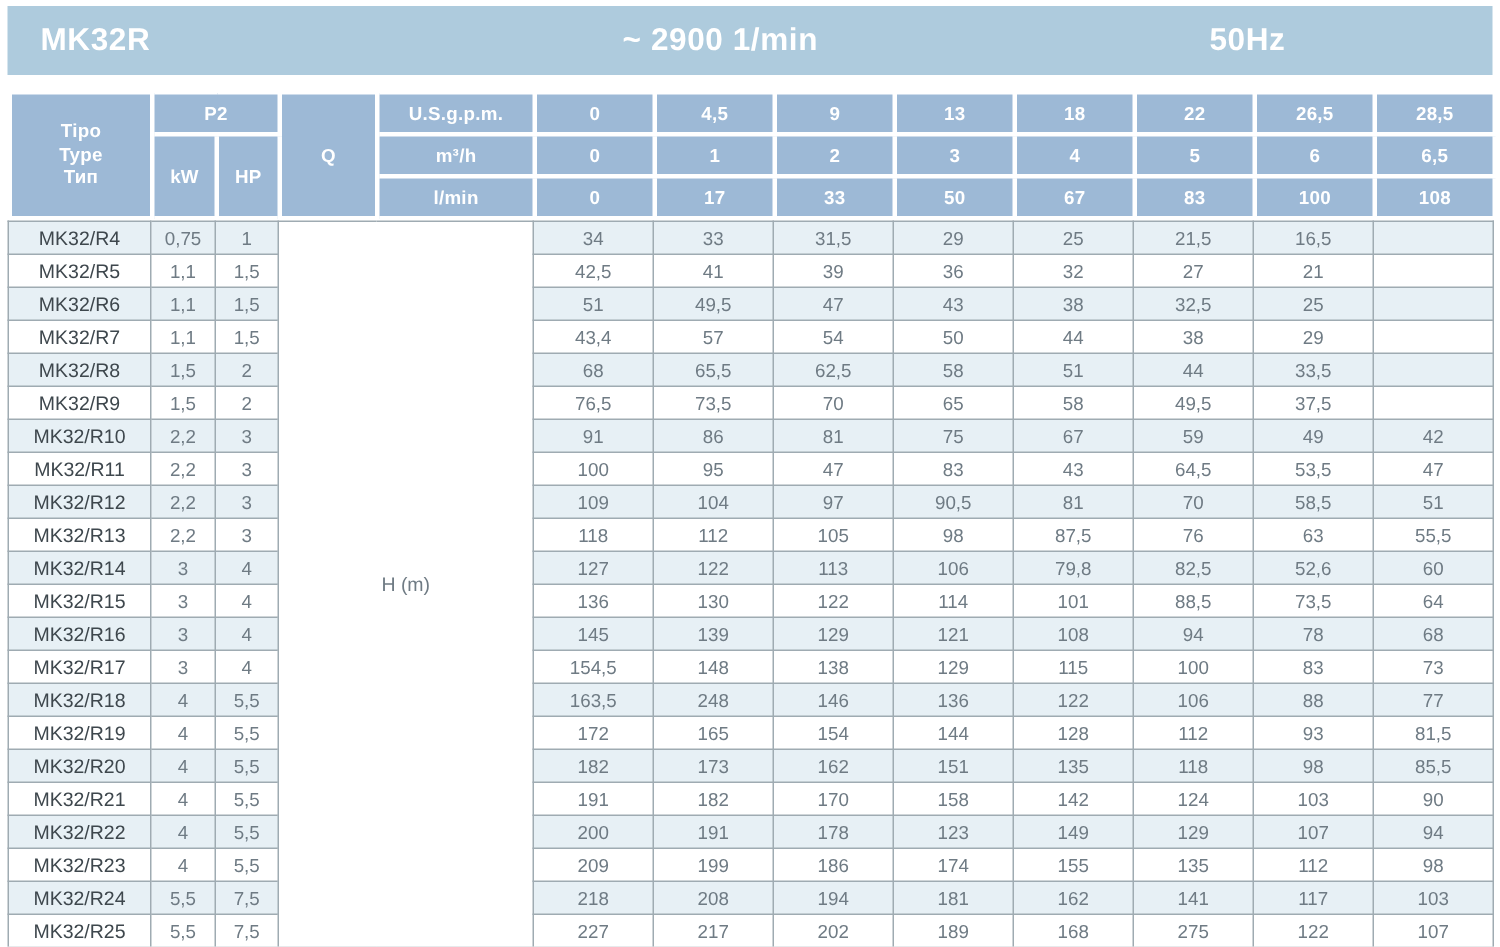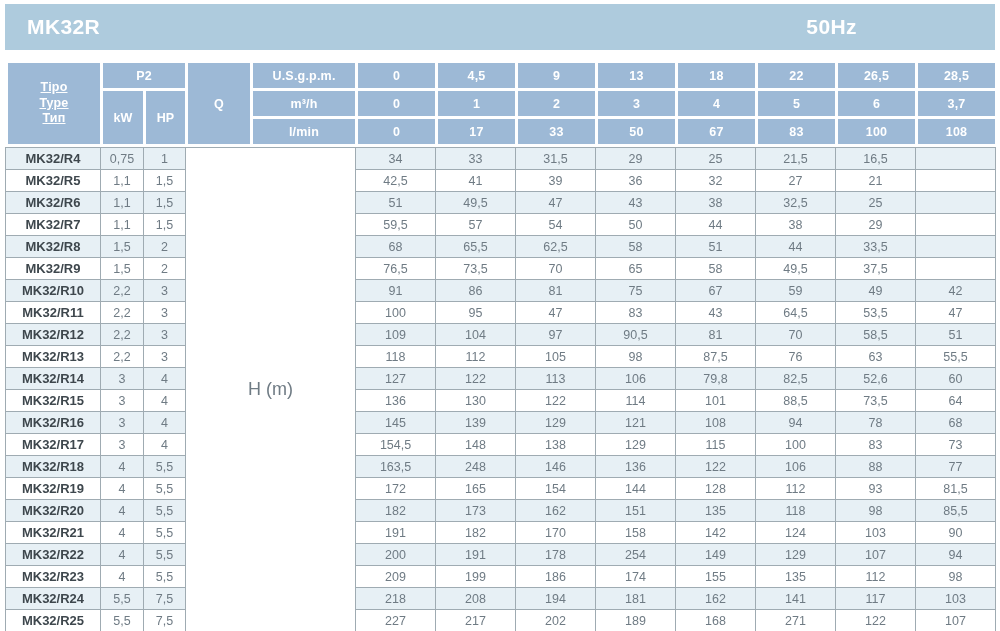--- a/index.html
+++ b/index.html
@@ -15,36 +15,37 @@
 
   
   table{border-collapse:collapse;table-layout:fixed;width:990px;}
   col.c-type{width:95px;} col.c-kw{width:43px;} col.c-hp{width:42px;}
   col.c-q{width:65px;} col.c-units{width:105px;} col.c-val{width:80px;}
 
   
   .head-table td{background:#9db9d6;border:3px solid #fff;color:#fff;font-weight:bold;
     font-size:12.5px;text-align:center;vertical-align:middle;padding:0;letter-spacing:.2px;}
   .head-table tr{height:28px;}
-  .head-table .type-cell span{display:block;line-height:1.25;text-decoration:underline;}
+  .head-table .type-cell span{display:block;line-height:1.25;}
 
   
   .data-table td{border:1px solid #9fabb2;height:21px;padding:0;text-align:center;
     vertical-align:middle;font-size:12.5px;color:#6f7b84;background:#fff;}
   .data-table tr:nth-child(odd) td{background:#e7f0f5;}
-  .data-table td.model{font-weight:bold;color:#3e474d;font-size:13px;}
-  .data-table td.hm{background:#fff !important;font-size:18px;}
+  .data-table td.model{font-weight:normal;color:#3e474d;font-size:13px;}
+  .data-table td.hm{background:#fff !important;font-size:13px;}
 </style>
 </head>
 <body>
 
 <div class="page">
 
   <div class="banner">
     <span class="model">MK32R</span>
+    <span class="speed">~ 2900 1/min</span>
     <span class="freq">50Hz</span>
   </div>
 
   <table class="head-table">
     <colgroup>
       <col class="c-type">
         <col class="c-kw">
         <col class="c-hp">
         <col class="c-q">
         <col class="c-units">
@@ -80,21 +81,21 @@
       <td rowspan="2">kW</td>
       <td rowspan="2">HP</td>
       <td>m³/h</td>
     <td>0</td>
           <td>1</td>
           <td>2</td>
           <td>3</td>
           <td>4</td>
           <td>5</td>
           <td>6</td>
-          <td>3,7</td>
+          <td>6,5</td>
         </tr>
     <tr class="hr3">
       <td>l/min</td>
     <td>0</td>
           <td>17</td>
           <td>33</td>
           <td>50</td>
           <td>67</td>
           <td>83</td>
           <td>100</td>
@@ -157,21 +158,21 @@
           <td>43</td>
           <td>38</td>
           <td>32,5</td>
           <td>25</td>
           <td></td>
         </tr>
         <tr>
           <td class="model">MK32/R7</td>
           <td>1,1</td>
           <td>1,5</td>
-          <td>59,5</td>
+          <td>43,4</td>
           <td>57</td>
           <td>54</td>
           <td>50</td>
           <td>44</td>
           <td>38</td>
           <td>29</td>
           <td></td>
         </tr>
         <tr>
           <td class="model">MK32/R8</td>
@@ -355,21 +356,21 @@
           <td>103</td>
           <td>90</td>
         </tr>
         <tr>
           <td class="model">MK32/R22</td>
           <td>4</td>
           <td>5,5</td>
           <td>200</td>
           <td>191</td>
           <td>178</td>
-          <td>254</td>
+          <td>123</td>
           <td>149</td>
           <td>129</td>
           <td>107</td>
           <td>94</td>
         </tr>
         <tr>
           <td class="model">MK32/R23</td>
           <td>4</td>
           <td>5,5</td>
           <td>209</td>
@@ -396,20 +397,20 @@
         </tr>
         <tr>
           <td class="model">MK32/R25</td>
           <td>5,5</td>
           <td>7,5</td>
           <td>227</td>
           <td>217</td>
           <td>202</td>
           <td>189</td>
           <td>168</td>
-          <td>271</td>
+          <td>275</td>
           <td>122</td>
           <td>107</td>
         </tr>
       </tbody>
   </table>
 
 </div>
 
 </body></html>

